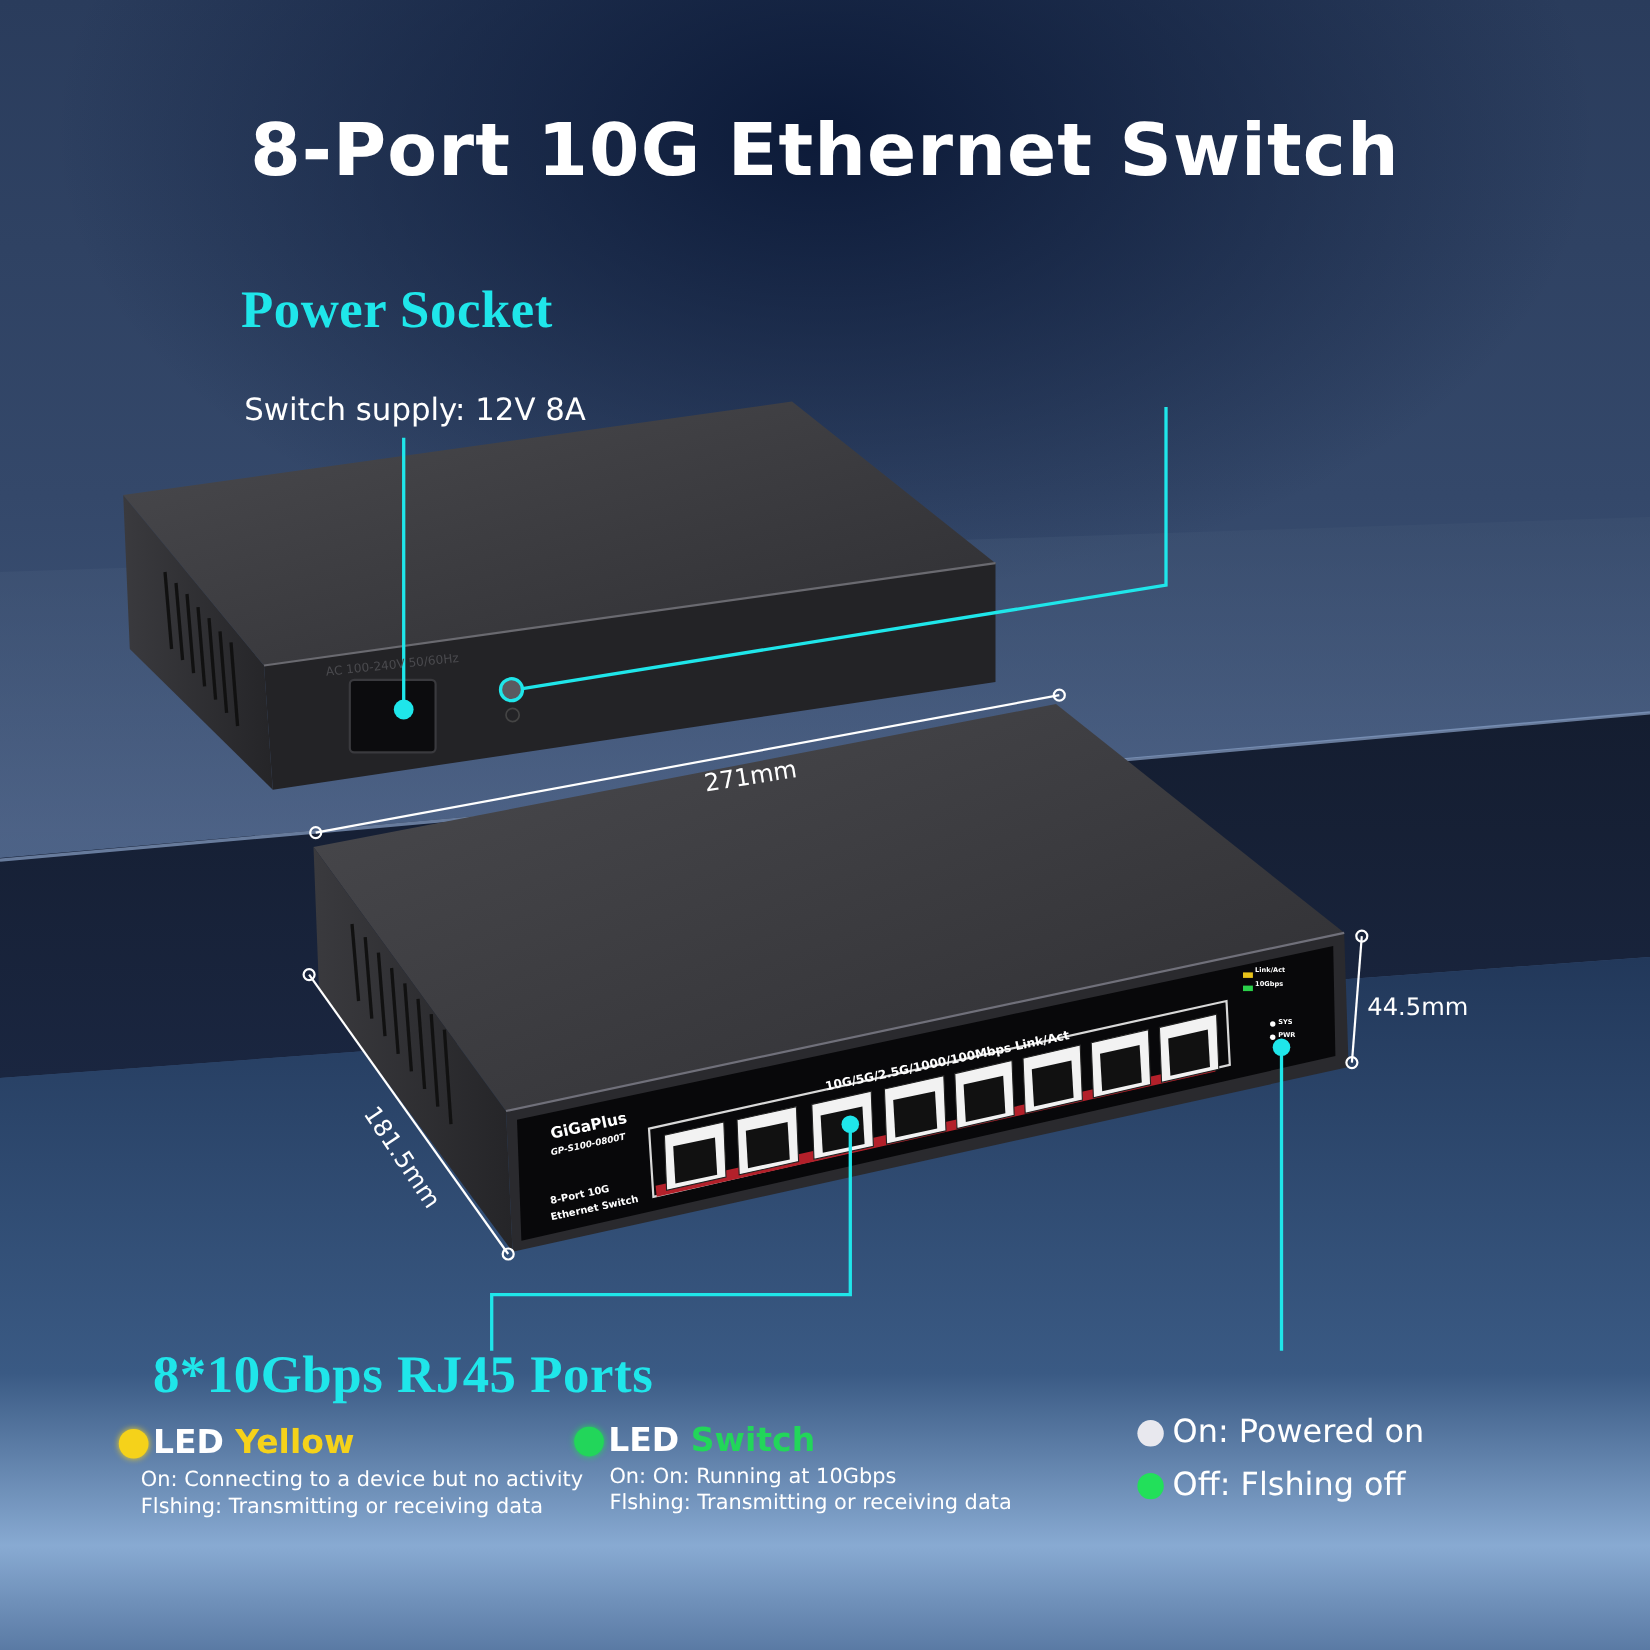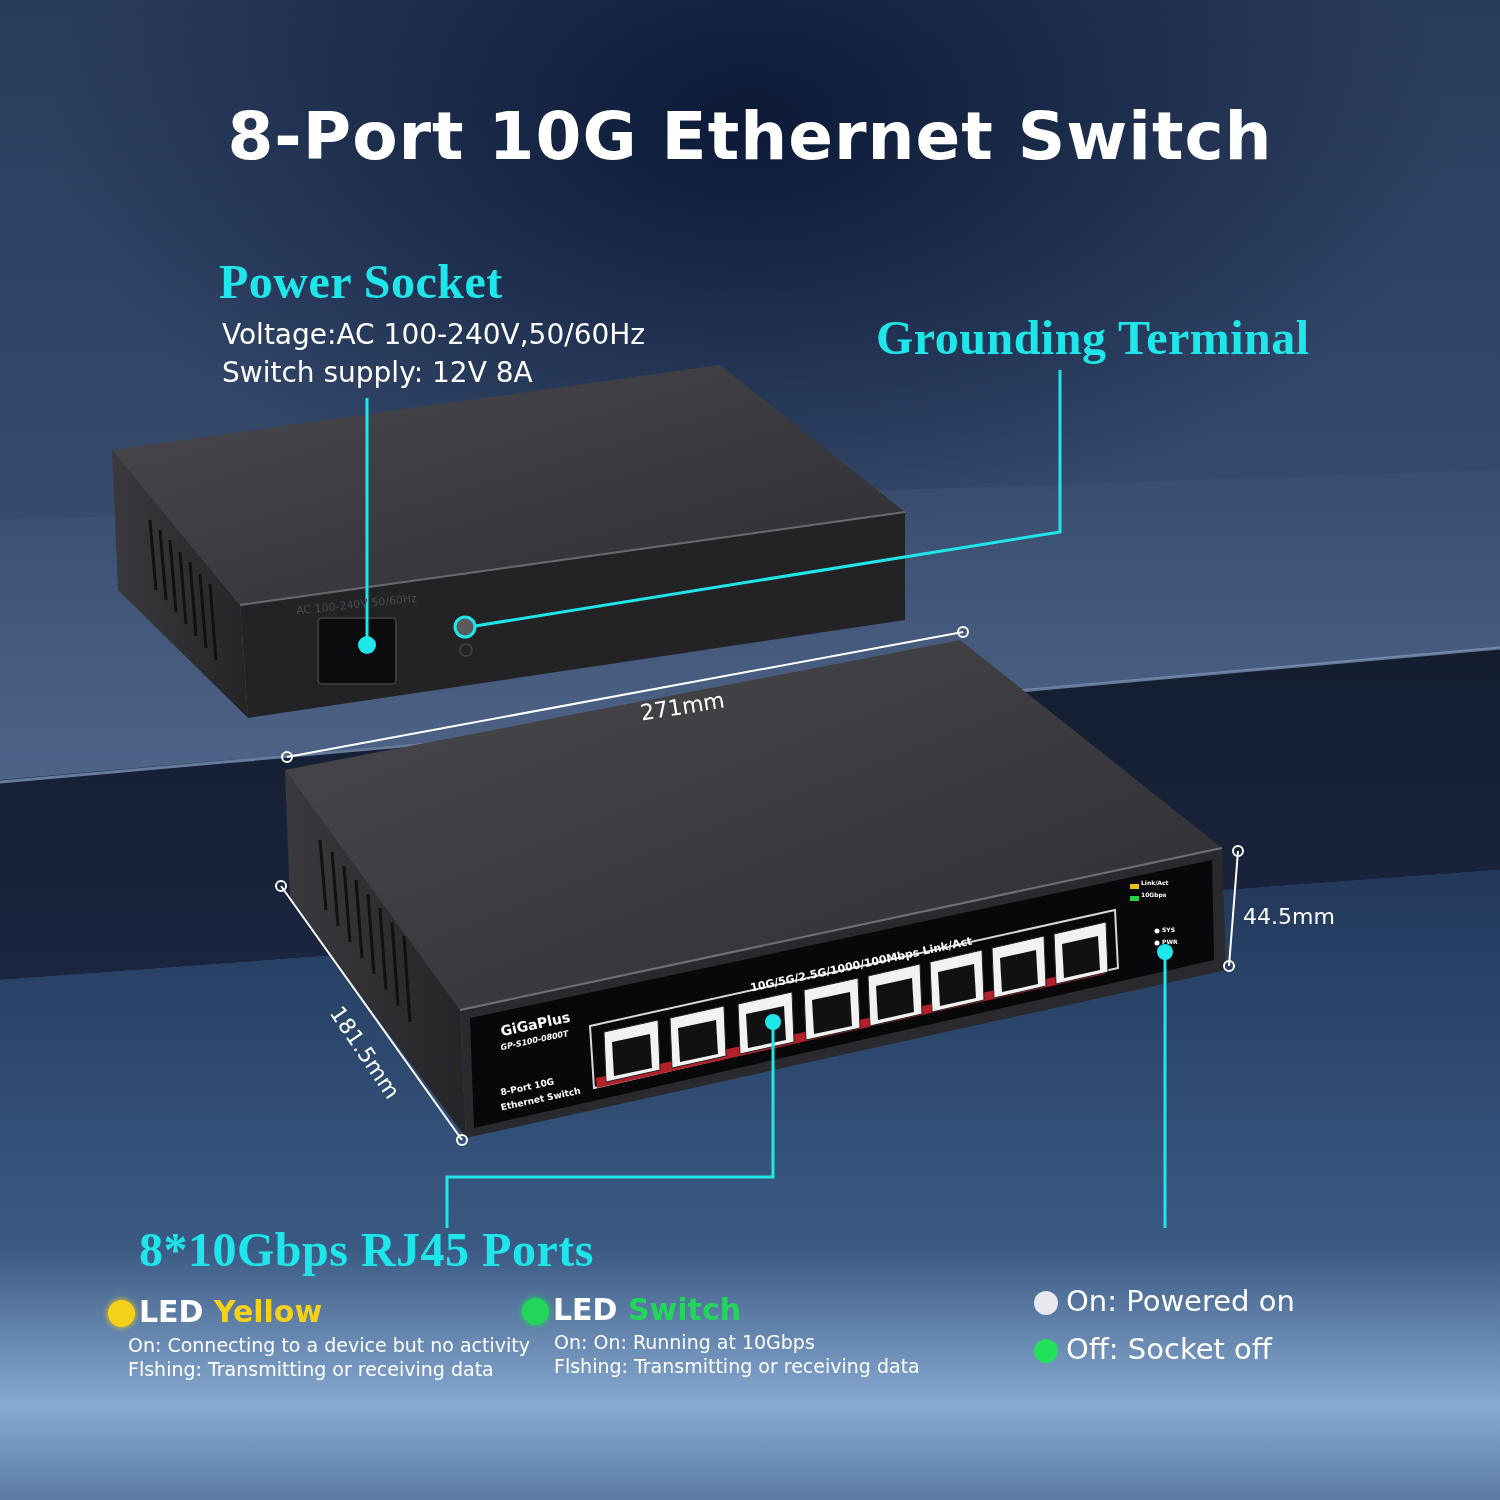--- a/index.html
+++ b/index.html
@@ -166,24 +166,22 @@
     <g fill="#1fe6ea">
       <circle cx="367" cy="645" r="9"></circle>
       <circle cx="773" cy="1022" r="8"></circle>
       <circle cx="1165" cy="952" r="8"></circle>
     </g>
   </svg>
 
   <div class="title">8-Port 10G Ethernet Switch</div>
 
   <div class="label-h" style="left:219px; top:254px;">Power Socket</div>
-  <div class="sub" style="left:222px; top:318px;">Voltage:AC 100-240V,50/60Hz</div>
   <div class="sub" style="left:222px; top:356px;">Switch supply: 12V 8A</div>
 
-  <div class="label-h" style="left:876px; top:310px;">Grounding Terminal</div>
 
   <div style="position:absolute; left:296px; top:598px; color:#4a4a4e; font-size:11px; transform:rotate(-6deg); white-space:nowrap;">AC 100-240V 50/60Hz</div>
 
   <div class="dim" style="left:640px; top:694px; transform:rotate(-9deg);">271mm</div>
   <div class="dim" style="left:312px; top:1040px; transform:rotate(56deg);">181.5mm</div>
   <div class="dim" style="left:1243px; top:904px;">44.5mm</div>
 
   <div class="panel-text" style="left:500px; top:1016px; font-size:14px; transform:rotate(-12deg);">GiGaPlus</div>
   <div class="panel-text" style="left:500px; top:1036px; font-size:8px; font-style:italic; transform:rotate(-12deg);">GP-S100-0800T</div>
   <div class="panel-text" style="left:500px; top:1082px; font-size:9px; transform:rotate(-12deg);">8-Port 10G</div>
@@ -205,16 +203,16 @@
   <div class="led-row" style="left:522px; top:1292px;">
     <span class="dot" style="width:27px;height:27px;background:#22d65a;box-shadow:0 0 6px #22d65a;margin-right:4px;"></span><span>LED</span> <span style="color:#22d65a">Switch</span>
   </div>
   <div class="small" style="left:554px; top:1330px;">On: On: Running at 10Gbps</div>
   <div class="small" style="left:554px; top:1354px;">Flshing: Transmitting or receiving data</div>
 
   <div class="pi-row" style="left:1034px; top:1284px;">
     <span class="dot" style="width:24px;height:24px;background:#e8e8ee;margin-right:8px;"></span><span>On: Powered on</span>
   </div>
   <div class="pi-row" style="left:1034px; top:1332px;">
-    <span class="dot" style="width:24px;height:24px;background:#22e05a;margin-right:8px;"></span><span>Off: Socket off</span>
+    <span class="dot" style="width:24px;height:24px;background:#22e05a;margin-right:8px;"></span><span>Off: Flshing off</span>
   </div>
 
 </div>
 
 </body></html>

